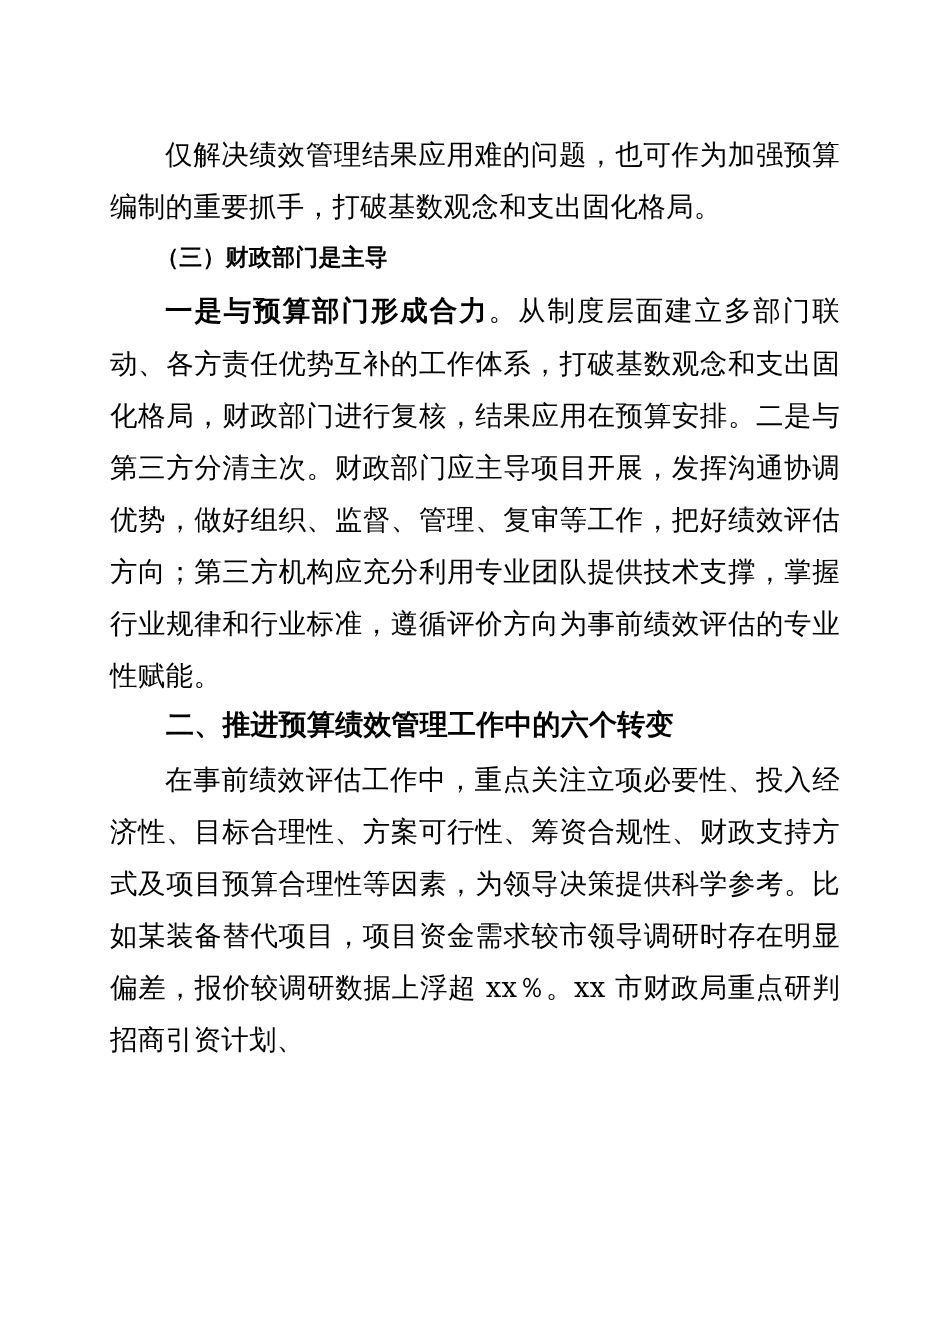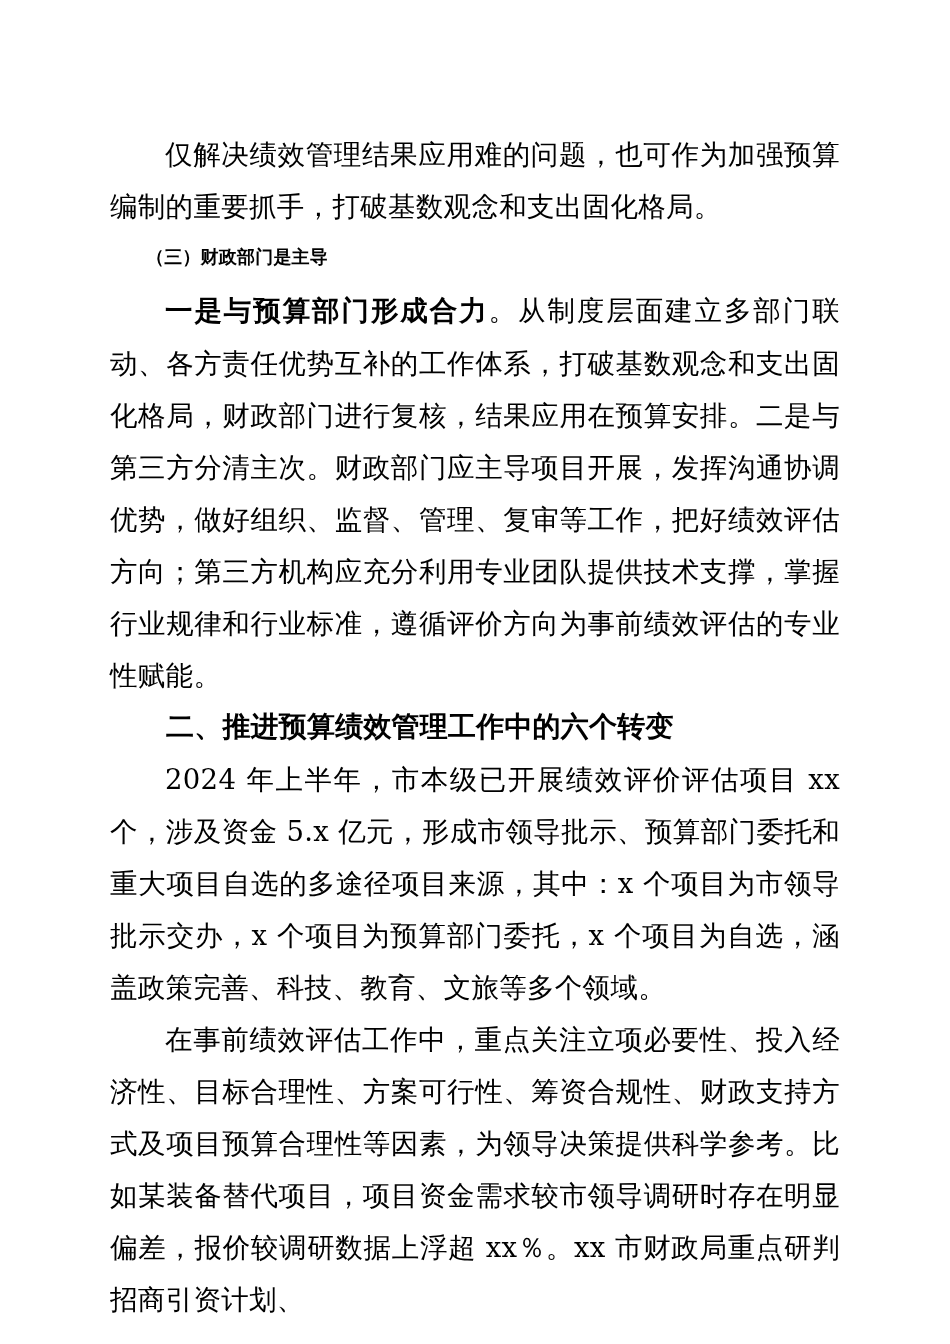--- a/index.html
+++ b/index.html
@@ -30,28 +30,28 @@
   }
   p {
     margin: 0;
   }
   .para {
     text-indent: 2em;
   }
   .heading {
     text-indent: 2em;
     font-weight: bold;
-    font-family: Liberation Mono, monospace;
-    font-size: 18px;
+    font-family: Liberation Serif, serif;
+    font-size: 23px;
     letter-spacing: 0.2px;
   }
   .heading-major {
     text-indent: 2em;
     font-weight: bold;
-    font-family: Liberation Serif, serif;
+    font-family: Liberation Mono, monospace;
     font-size: 28px;
     letter-spacing: 0.2px;
   }
   .lead {
     font-weight: bold;
     font-family: Liberation Serif, serif;
   }
 </style>
 </head>
 <body>
@@ -61,18 +61,17 @@
 
     <p class="para">仅解决绩效管理结果应用难的问题，也可作为加强预算编制的重要抓手，打破基数观念和支出固化格局。</p>
 
     <p class="heading">（三）财政部门是主导</p>
 
     <p class="para"><span class="lead">一是与预算部门形成合力</span><span>。从制度层面建立多部门联动、各方责任优势互补的工作体系，打破基数观念和支出固化格局，财政部门进行复核，结果应用在预算安排。二是与第三方分清主次。财政部门应主导项目开展，发挥沟通协调优势，做好组织、监督、管理、复审等工作，把好绩效评估方向；第三方机构应充分利用专业团队提供技术支撑，掌握行业规律和行业标准，遵循评价方向为事前绩效评估的专业性赋能。</span></p>
 
     <p class="heading-major">二、推进预算绩效管理工作中的六个转变</p>
 
 
-    <p class="para">2024 年上半年，市本级已开展绩效评价评估项目 xx 个，涉及资金 5.x 亿元，形成市领导批示、预算部门委托和重大项目自选的多途径项目来源，其中：x 个项目为市领导批示交办，x 个项目为预算部门委托，x 个项目为自选，涵盖政策完善、科技、教育、文旅等多个领域。</p>
 
     <p class="para">在事前绩效评估工作中，重点关注立项必要性、投入经济性、目标合理性、方案可行性、筹资合规性、财政支持方式及项目预算合理性等因素，为领导决策提供科学参考。比如某装备替代项目，项目资金需求较市领导调研时存在明显偏差，报价较调研数据上浮超 xx％。xx 市财政局重点研判招商引资计划、</p>
 
   </div>
 </div>
 
 </body></html>

